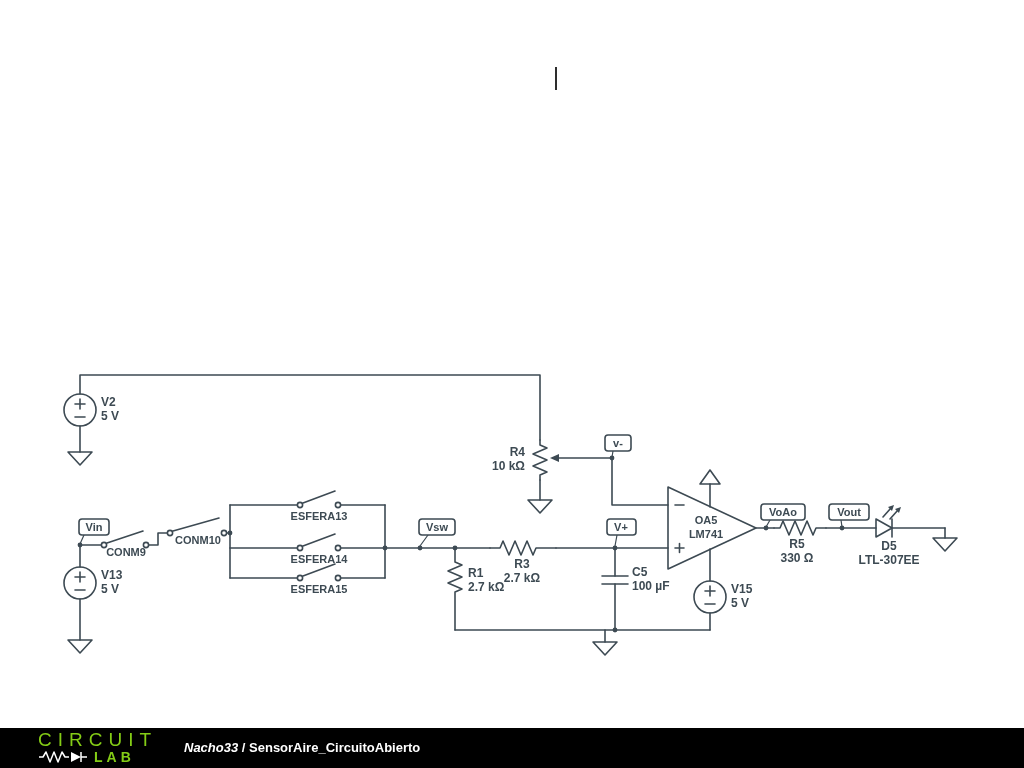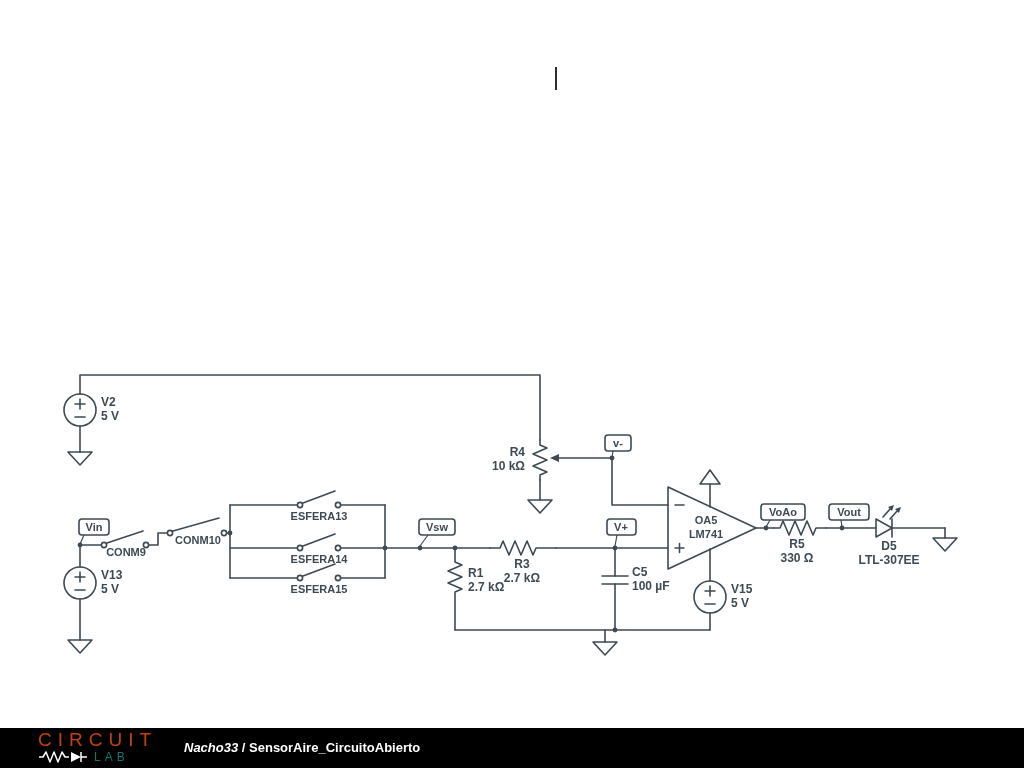--- a/index.html
+++ b/index.html
@@ -10,24 +10,24 @@
 
   
   .lbl  { font-family:"Liberation Sans", sans-serif; font-weight:bold; font-size:12px; fill:#3d4a53; }
   .lbls { font-family:"Liberation Sans", sans-serif; font-weight:bold; font-size:11px; fill:#3d4a53; }
   .net  { font-family:"Liberation Sans", sans-serif; font-weight:bold; font-size:11px; fill:#3d4a53; }
 
   
   .footer { position:absolute; left:0; bottom:0; width:1024px; height:40px; background:#000;
             display:flex; align-items:center; color:#fff; }
   .logo { width:184px; padding-left:38px; display:flex; flex-direction:column; justify-content:center; }
-  .logo-top { font-size:19px; letter-spacing:6px; font-weight:400; line-height:18px; color:#c2410c; }
+  .logo-top { font-size:19px; letter-spacing:6px; font-weight:400; line-height:18px; color:#84cc16; }
   .logo-bottom { display:flex; align-items:center; line-height:14px; }
   .logo-bottom .glyph { margin-right:4px; }
-  .logo-bottom .lab { font-size:12px; font-weight:normal; letter-spacing:4px; color:#0f766e; }
+  .logo-bottom .lab { font-size:14px; font-weight:bold; letter-spacing:4px; color:#84cc16; }
   .caption { display:flex; flex-direction:column; justify-content:center; font-size:13px; line-height:16px; }
   .caption .title { font-weight:bold; }
   .caption .author { font-style:italic; }
   .caption .url { font-weight:bold; }
 </style>
 </head>
 <body>
 
 <div class="stage">
 

